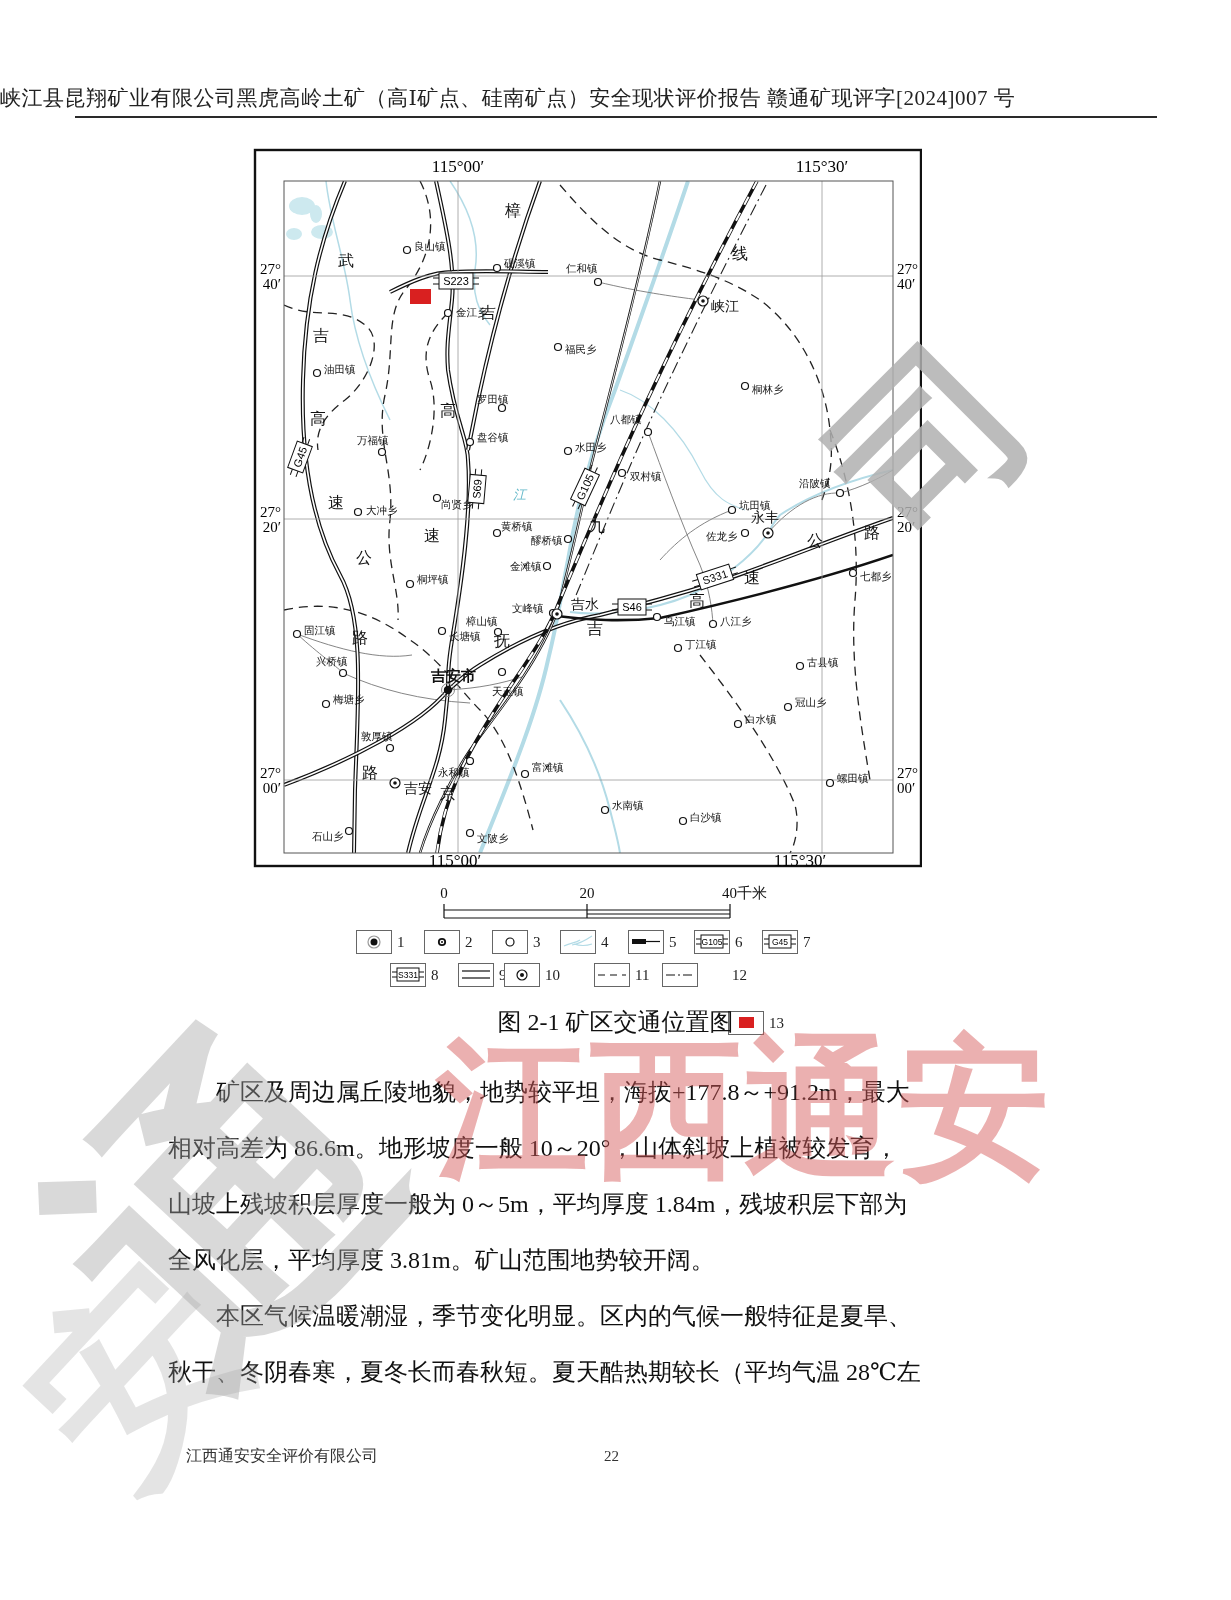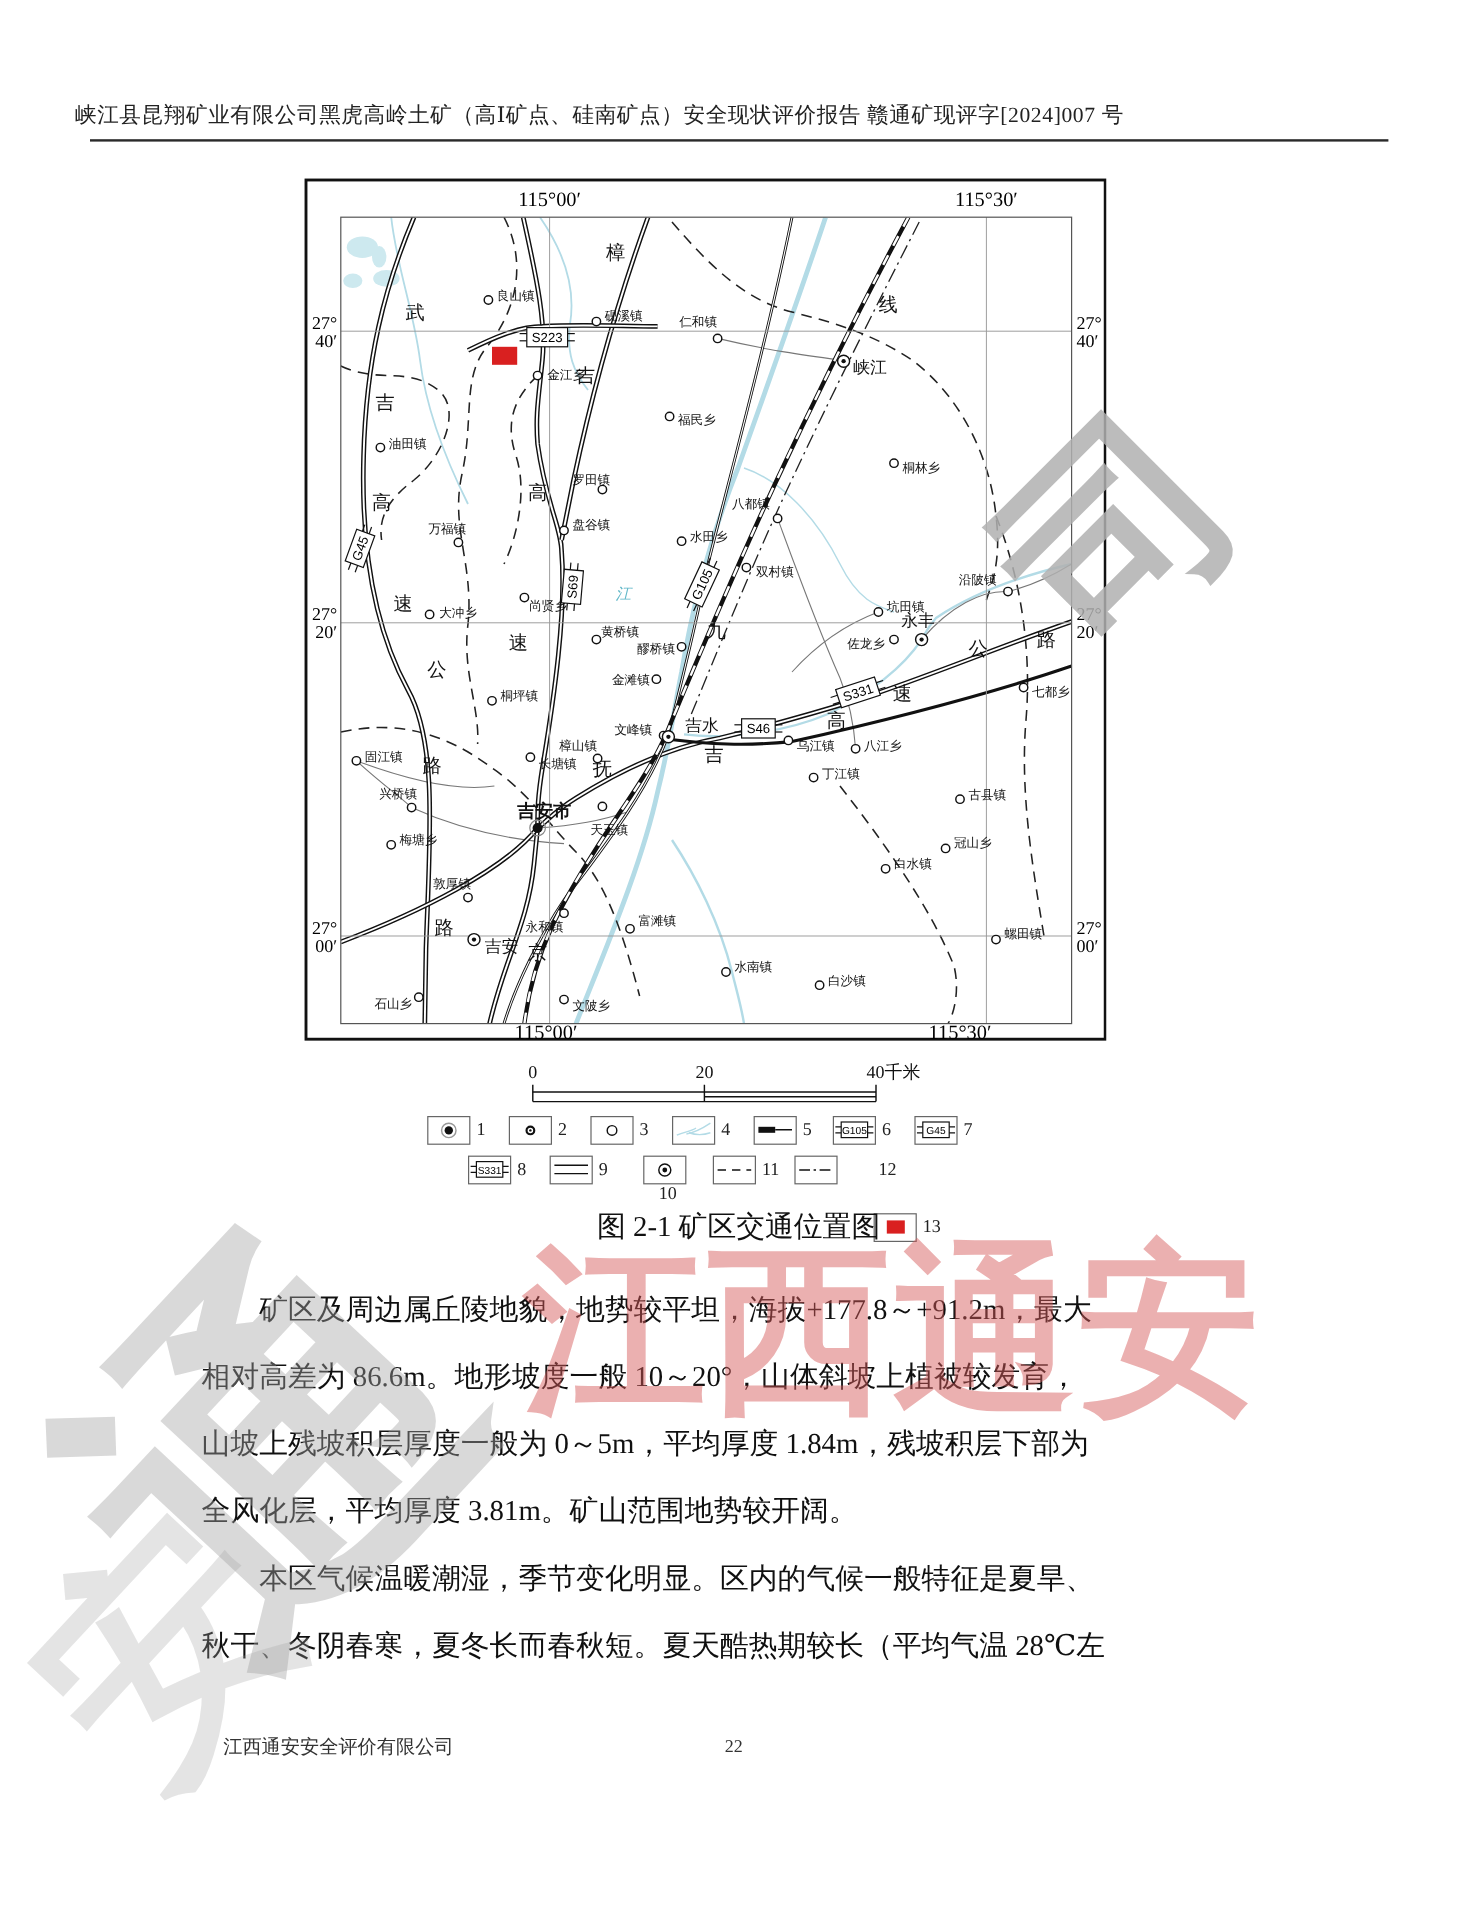--- a/index.html
+++ b/index.html
@@ -3,21 +3,21 @@
 <meta charset="utf-8">
 <style>
   html,body{margin:0;padding:0;}
   body{
     width:1231px;height:1600px;position:relative;background:#ffffff;
     font-family:"Liberation Serif","DejaVu Serif",serif;color:#1a1a1a;
     overflow:hidden;
   }
   .hdr{
     position:absolute;top:84px;left:0;width:999px;text-align:center;
-    font-size:18px;letter-spacing:.5px;color:#222;white-space:nowrap;
+    font-size:21px;letter-spacing:.5px;color:#222;white-space:nowrap;
   }
   .hdr-rule{position:absolute;top:116px;left:75px;width:1082px;border-top:2px solid #2a2a2a;}
   #map-wrap{position:absolute;left:0;top:0;z-index:2;}
   .caption{
     position:absolute;top:1006px;left:0;width:1231px;text-align:center;
     font-size:24px;color:#111;z-index:4;
   }
   .bodytext{
     position:absolute;left:168px;top:1064px;width:900px;z-index:4;
   }
@@ -400,21 +400,21 @@
     </div>
     <div class="lg-item" style="left: 458px; top: 963px;">
       <span class="lg-box">
         <svg width="32" height="20">
           <line x1="2" y1="6" x2="30" y2="6" stroke="#111" stroke-width="1.2"></line>
           <line x1="2" y1="13" x2="30" y2="13" stroke="#111" stroke-width="1.2"></line>
         </svg>
       </span>
       <span class="lg-num">9</span>
     </div>
-    <div class="lg-item" style="left: 536px; top: 963px; flex-direction: column;">
+    <div class="lg-item" style="left: 504px; top: 963px;">
       <span class="lg-box">
         <svg width="32" height="20">
           <circle cx="16" cy="10" r="5" fill="#fff" stroke="#111" stroke-width="1.2"></circle>
           <circle cx="16" cy="10" r="2" fill="#111"></circle>
         </svg>
       </span>
       <span class="lg-num">10</span>
     </div>
     <div class="lg-item" style="left: 594px; top: 963px;">
       <span class="lg-box">

